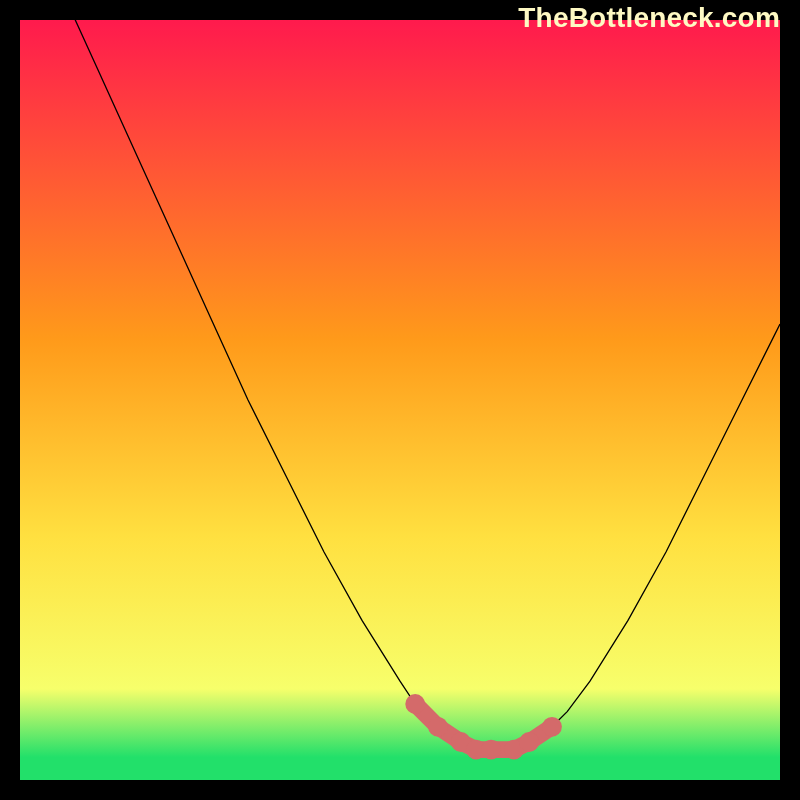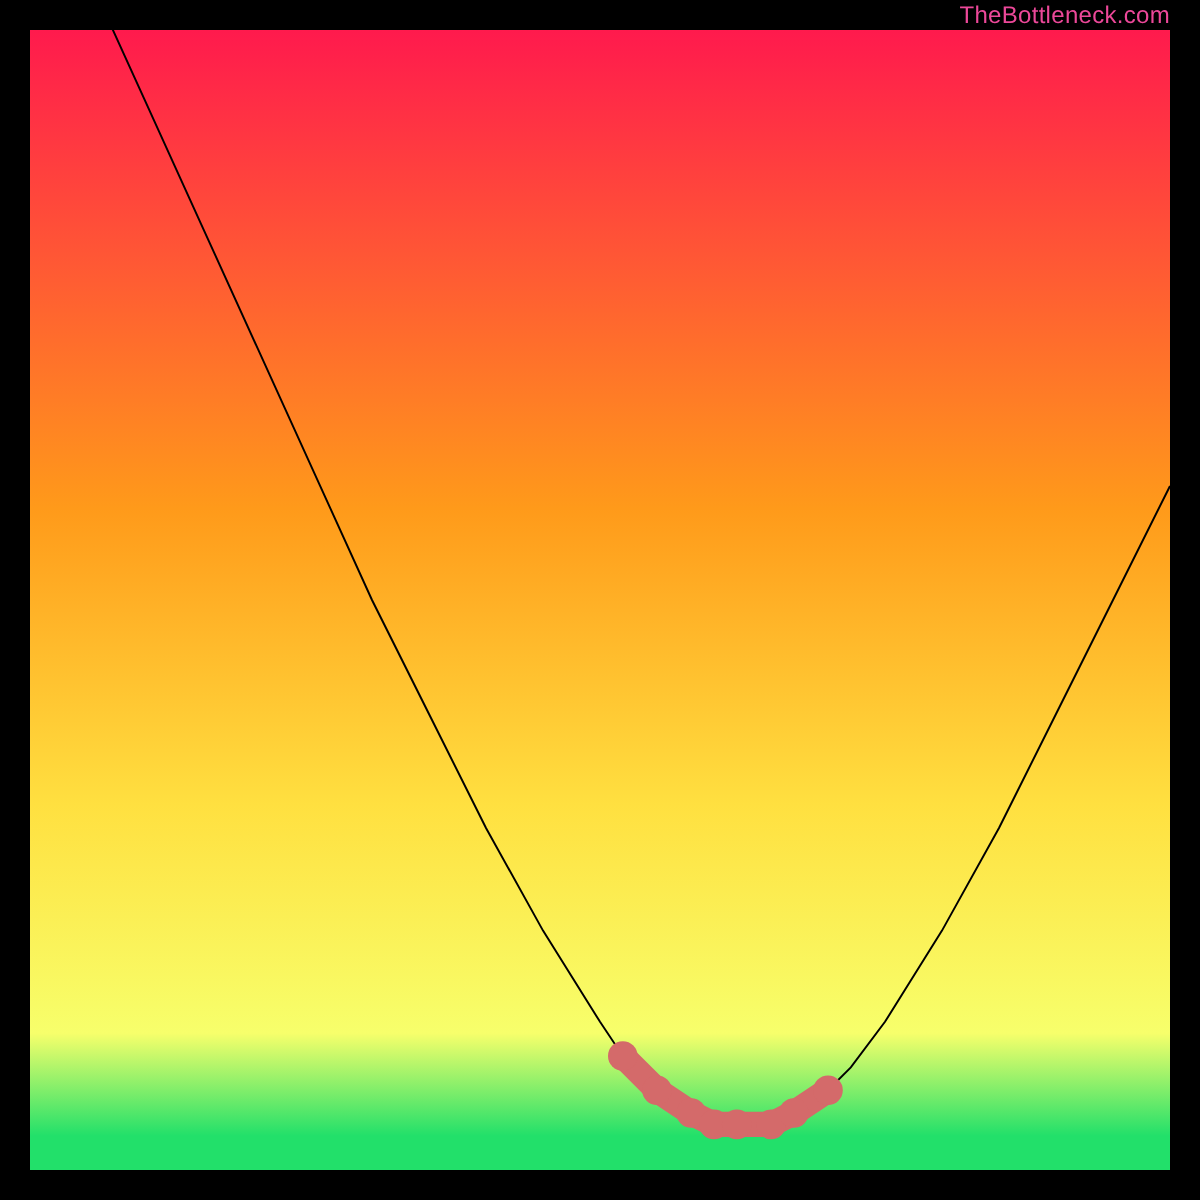--- a/index.html
+++ b/index.html
@@ -21,24 +21,24 @@
     left: 20px;
     top: 20px;
     width: 760px;
     height: 760px;
     overflow: hidden;
   }
   .watermark {
     position: absolute;
     top: 2px;
     right: 20px;
-    color: #ec4899;
+    color: #fef9c3;
     font-family: Arial, Helvetica, sans-serif;
-    font-size: 16px;
-    font-weight: 400;
+    font-size: 28px;
+    font-weight: 700;
     letter-spacing: 0.2px;
     user-select: none;
   }
   svg { display: block; }
 </style>
 </head>
 <body>
 
 <div class="frame">
   <div class="plot">

